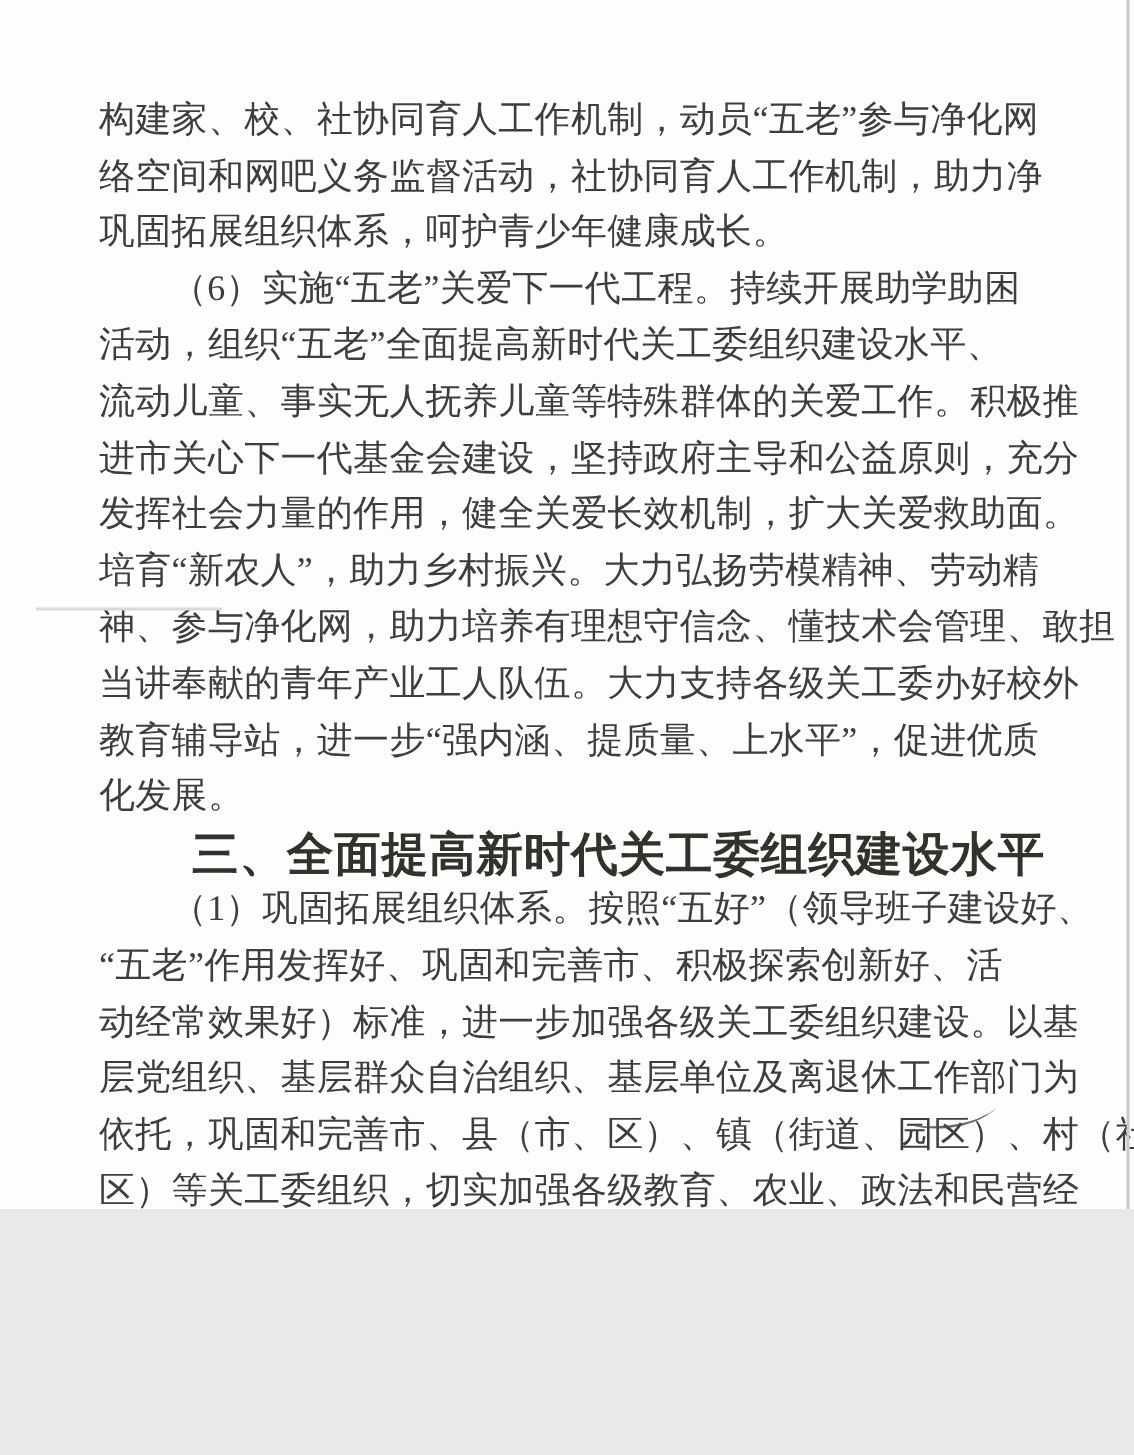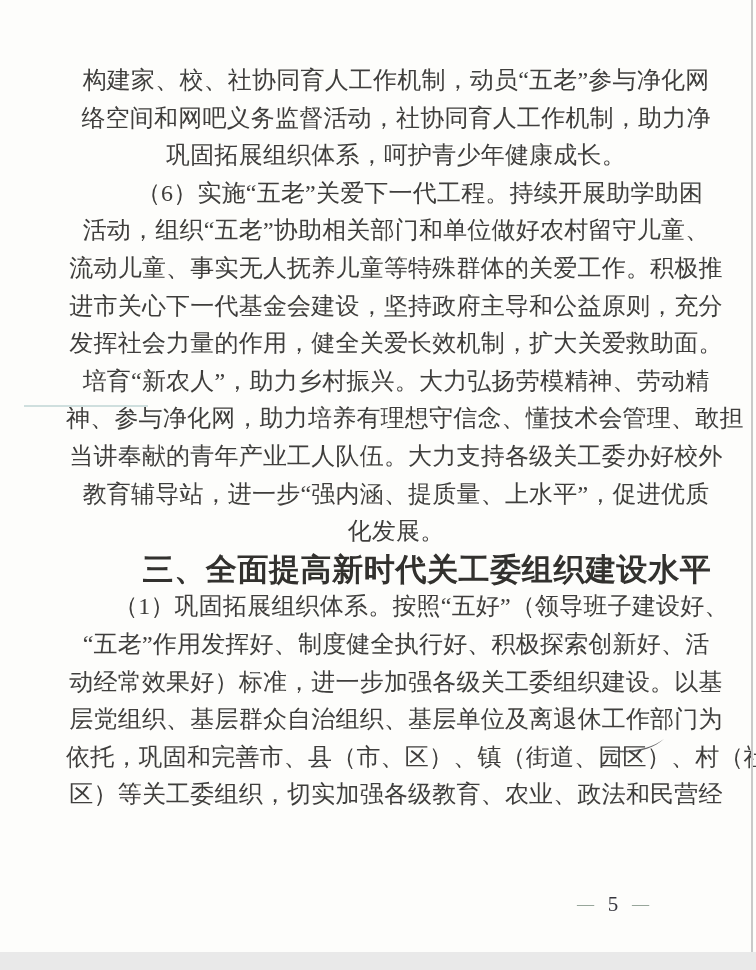--- a/index.html
+++ b/index.html
@@ -9,25 +9,24 @@
     --dash:#93a396;
     --digit:#35353d;
     --edge:#c9c9c9;
     --artifact:#cfdfde;
     --pen:#4b4b4e;
   }
   html,body{margin:0;padding:0;}
   body{background:#e9e9e9;}
   .page{
     position:relative;
-    width:756px;height:952px;
+    width:756px;height:806px;
     background:var(--paper);
     overflow:hidden;
     font-family:"Liberation Serif","DejaVu Serif",serif;
-    text-align:center;
   }
   .textblock{
     position:absolute;
     left:66px;top:62px;
     width:660px;
   }
   .line{
     height:37.6px;
     line-height:37.6px;
     font-size:24px;
@@ -81,32 +80,32 @@
 </head>
 <body>
 
 <div class="page">
 
   <div class="textblock">
     <div class="line">构建家、校、社协同育人工作机制，动员“五老”参与净化网</div>
     <div class="line">络空间和网吧义务监督活动，社协同育人工作机制，助力净</div>
     <div class="line">巩固拓展组织体系，呵护青少年健康成长。</div>
     <div class="line indent">（6）实施“五老”关爱下一代工程。持续开展助学助困</div>
-    <div class="line">活动，组织“五老”协助相关部门和单位做好农村留守儿童、</div>
+    <div class="line">活动，组织“五老”全面提高新时代关工委组织建设水平、</div>
     <div class="line">流动儿童、事实无人抚养儿童等特殊群体的关爱工作。积极推</div>
     <div class="line">进市关心下一代基金会建设，坚持政府主导和公益原则，充分</div>
     <div class="line">发挥社会力量的作用，健全关爱长效机制，扩大关爱救助面。</div>
     <div class="line">培育“新农人”，助力乡村振兴。大力弘扬劳模精神、劳动精</div>
     <div class="line">神、参与净化网，助力培养有理想守信念、懂技术会管理、敢担</div>
     <div class="line">当讲奉献的青年产业工人队伍。大力支持各级关工委办好校外</div>
     <div class="line">教育辅导站，进一步“强内涵、提质量、上水平”，促进优质</div>
     <div class="line">化发展。</div>
     <div class="line heading">三、全面提高新时代关工委组织建设水平</div>
     <div class="line indent">（1）巩固拓展组织体系。按照“五好”（领导班子建设好、</div>
-    <div class="line">“五老”作用发挥好、制度健全执行好、积极探索创新好、活</div>
+    <div class="line">“五老”作用发挥好、巩固和完善市、积极探索创新好、活</div>
     <div class="line">动经常效果好）标准，进一步加强各级关工委组织建设。以基</div>
     <div class="line">层党组织、基层群众自治组织、基层单位及离退休工作部门为</div>
     <div class="line">依托，巩固和完善市、县（市、区）、镇（街道、园区）、村（社</div>
     <div class="line">区）等关工委组织，切实加强各级教育、农业、政法和民营经</div>
   </div>
 
   <svg class="pen-mark" viewBox="0 0 62 24" xmlns="http://www.w3.org/2000/svg">
     <path d="M60,2 C48,11 29,16 2,13 C25,19 48,13 60,2 Z" fill="var(--pen)" opacity="0.85"></path>
   </svg>
 

